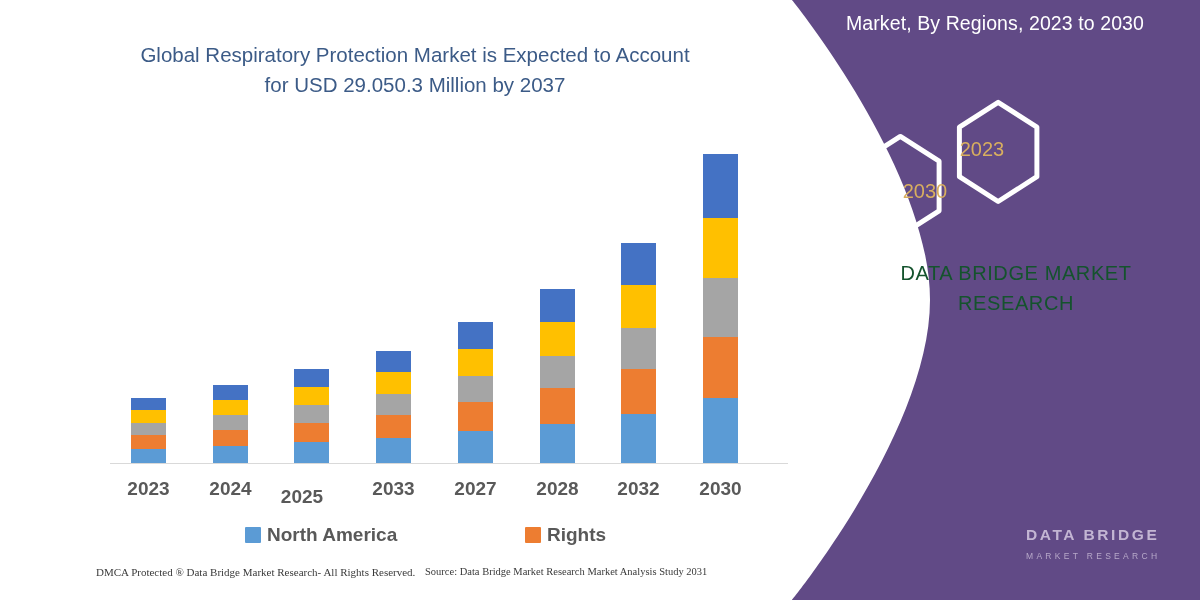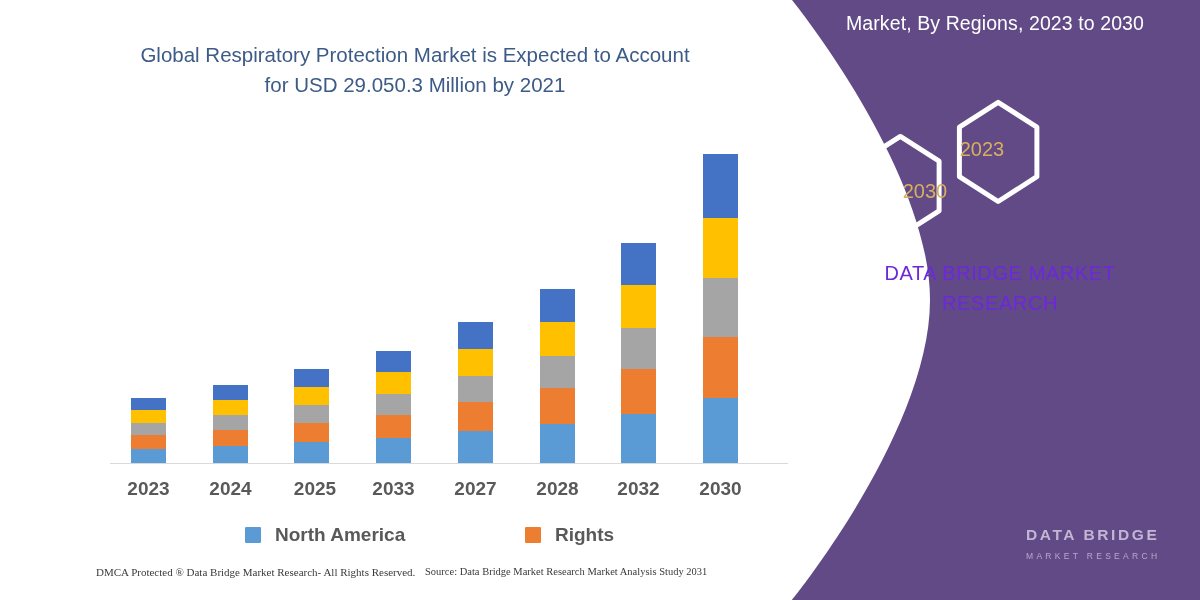--- a/index.html
+++ b/index.html
@@ -23,22 +23,22 @@
     position:absolute;left:30px;top:8px;width:370px;
     text-align:center;
     color:#ffffff;font-size:19.5px;line-height:31px;font-weight:400;
     letter-spacing:.1px;
   }
 
   
   .hex-wrap{position:absolute;left:0;top:0;width:420px;height:600px;pointer-events:none;}
 
   .brand-text{
-    position:absolute;left:40px;top:258px;width:360px;
-    text-align:center;color:#6d28d9;
+    position:absolute;left:56px;top:258px;width:360px;
+    text-align:center;color:#14532d;
     font-size:20px;line-height:30px;letter-spacing:.6px;font-weight:400;
   }
 
   
   .logo{
     position:absolute;left:180px;top:512px;width:230px;height:70px;
   }
   .logo-text{
     position:absolute;left:66px;top:14px;
   }
@@ -76,21 +76,21 @@
   }
   .xlabel{
     position:absolute;top:0;width:80px;text-align:center;
     color:#595959;font-size:19px;font-weight:700;
   }
 
   .legend{
     position:absolute;left:110px;top:524px;width:680px;height:34px;
   }
   .legend-item{
-    position:absolute;top:0;display:flex;align-items:center;gap:14px;
+    position:absolute;top:0;display:flex;align-items:center;gap:6px;
   }
   .legend-swatch{width:16px;height:16px;display:block;border-radius:1px;}
   .legend-label{color:#595959;font-size:19px;font-weight:700;white-space:nowrap;}
 
   .footer{
     position:absolute;left:0;top:566px;width:790px;height:26px;
   }
   .footer-left{
     position:absolute;left:96px;top:0;color:#3a3a3a;
     font-family:"Liberation Serif", serif;font-size:11px;white-space:nowrap;
@@ -100,21 +100,21 @@
     font-family:"Liberation Serif", serif;font-size:10.5px;white-space:nowrap;
   }
 </style>
 </head>
 <body>
 
 <div id="page">
 
   <div class="chart-title">
     <div>Global Respiratory Protection Market is Expected to Account</div>
-    <div>for USD 29.050.3 Million by 2021</div>
+    <div>for USD 29.050.3 Million by 2037</div>
   </div>
 
   <div class="plot" id="plot-area" style="height: 323px;">
       <div class="bar" style="left: 21px; width: 35px;">
         <div class="seg" style="height: 14px; background: rgb(91, 155, 213);"></div>
         <div class="seg" style="height: 14px; background: rgb(237, 125, 49);"></div>
         <div class="seg" style="height: 12px; background: rgb(165, 165, 165);"></div>
         <div class="seg" style="height: 13px; background: rgb(255, 192, 0);"></div>
         <div class="seg" style="height: 12px; background: rgb(68, 114, 196);"></div>
       </div>
@@ -166,21 +166,21 @@
         <div class="seg" style="height: 59px; background: rgb(165, 165, 165);"></div>
         <div class="seg" style="height: 60px; background: rgb(255, 192, 0);"></div>
         <div class="seg" style="height: 64px; background: rgb(68, 114, 196);"></div>
       </div>
     </div>
   <div class="axis-line"></div>
 
   <div class="xlabels" id="x-labels">
       <div class="xlabel" style="left: -1.5px;">2023</div>
       <div class="xlabel" style="left: 80.5px;">2024</div>
-      <div class="xlabel" style="left: 165px;">2025</div>
+      <div class="xlabel" style="left: 152px; margin-top: 8px;">2025</div>
       <div class="xlabel" style="left: 243.5px;">2033</div>
       <div class="xlabel" style="left: 325.5px;">2027</div>
       <div class="xlabel" style="left: 407.5px;">2028</div>
       <div class="xlabel" style="left: 488.5px;">2032</div>
       <div class="xlabel" style="left: 570.5px;">2030</div>
     </div>
 
   <div class="legend" id="legend">
       <div class="legend-item" style="left: 135px;">
         <span class="legend-swatch" style="background: rgb(91, 155, 213);"></span>

